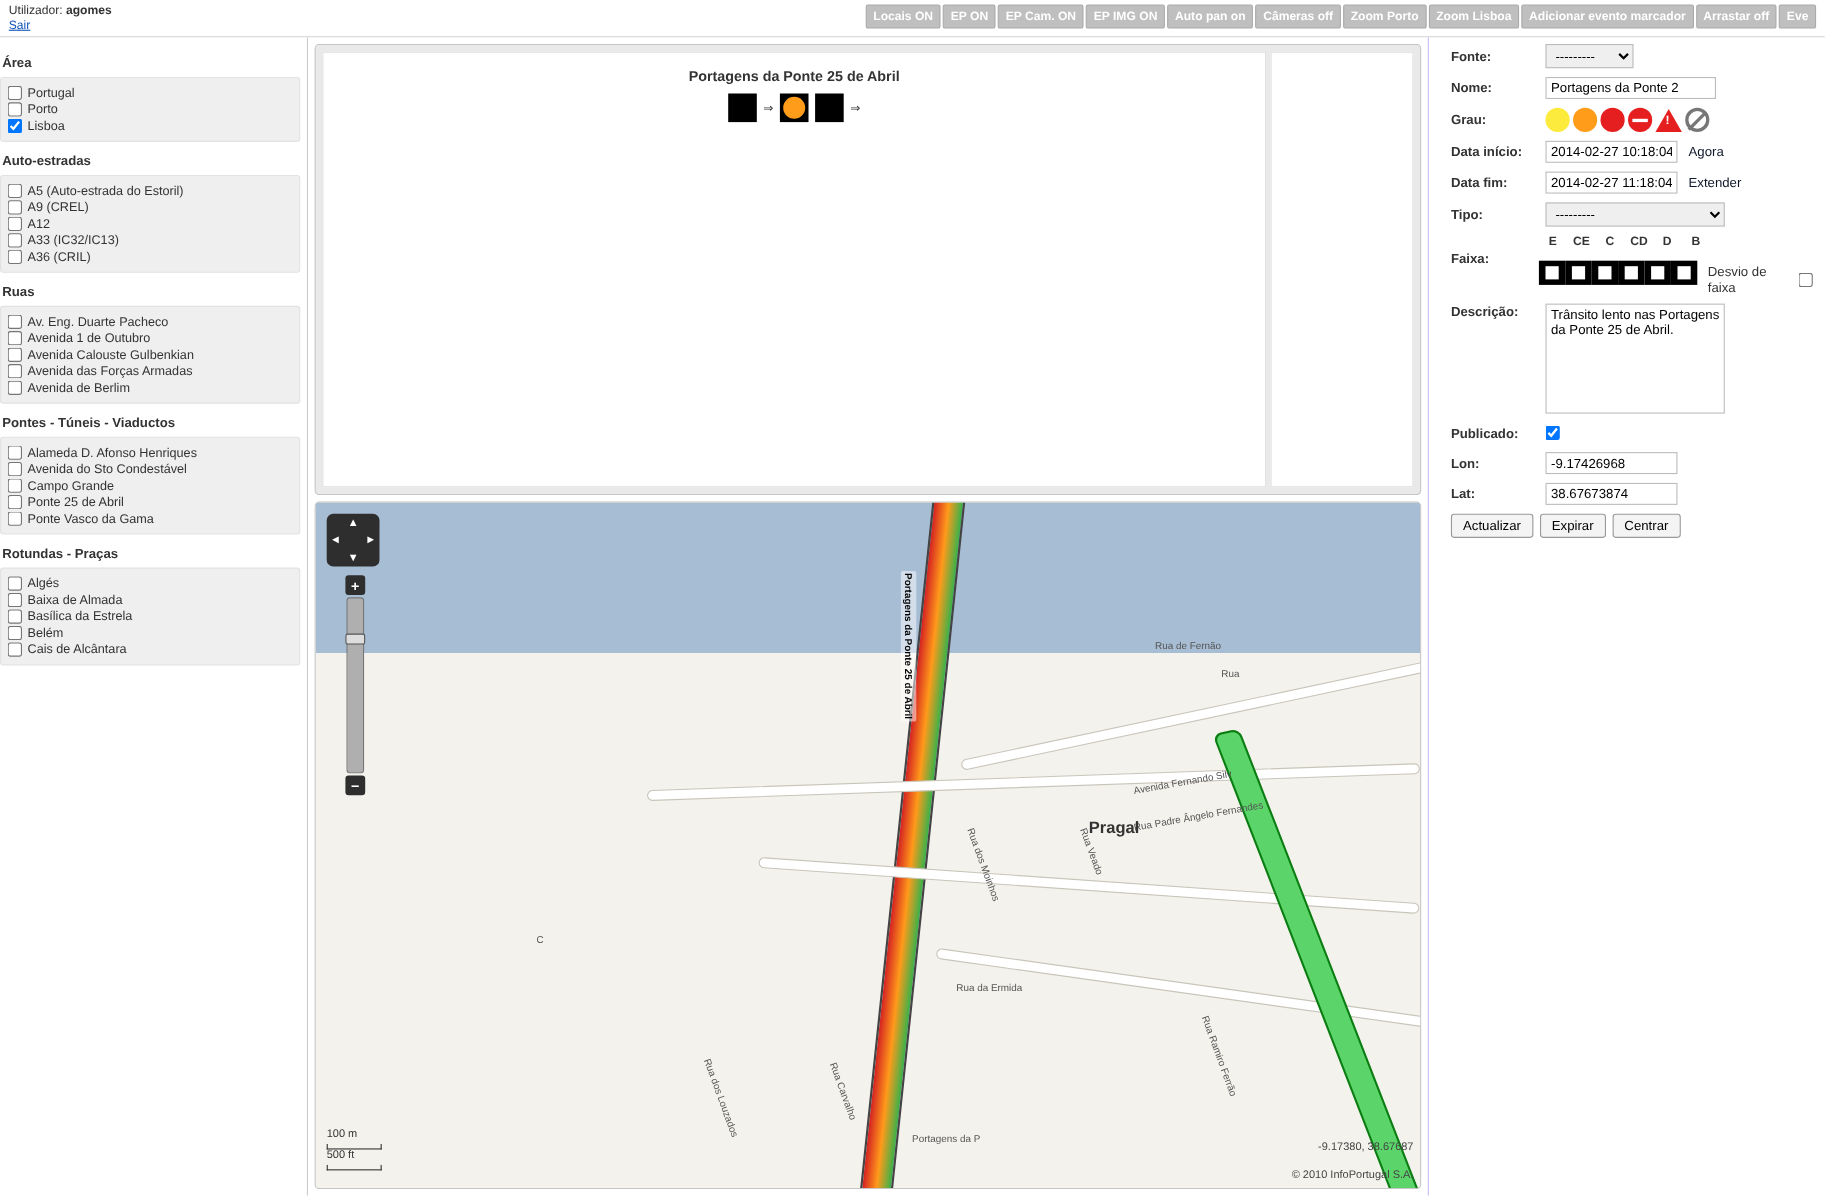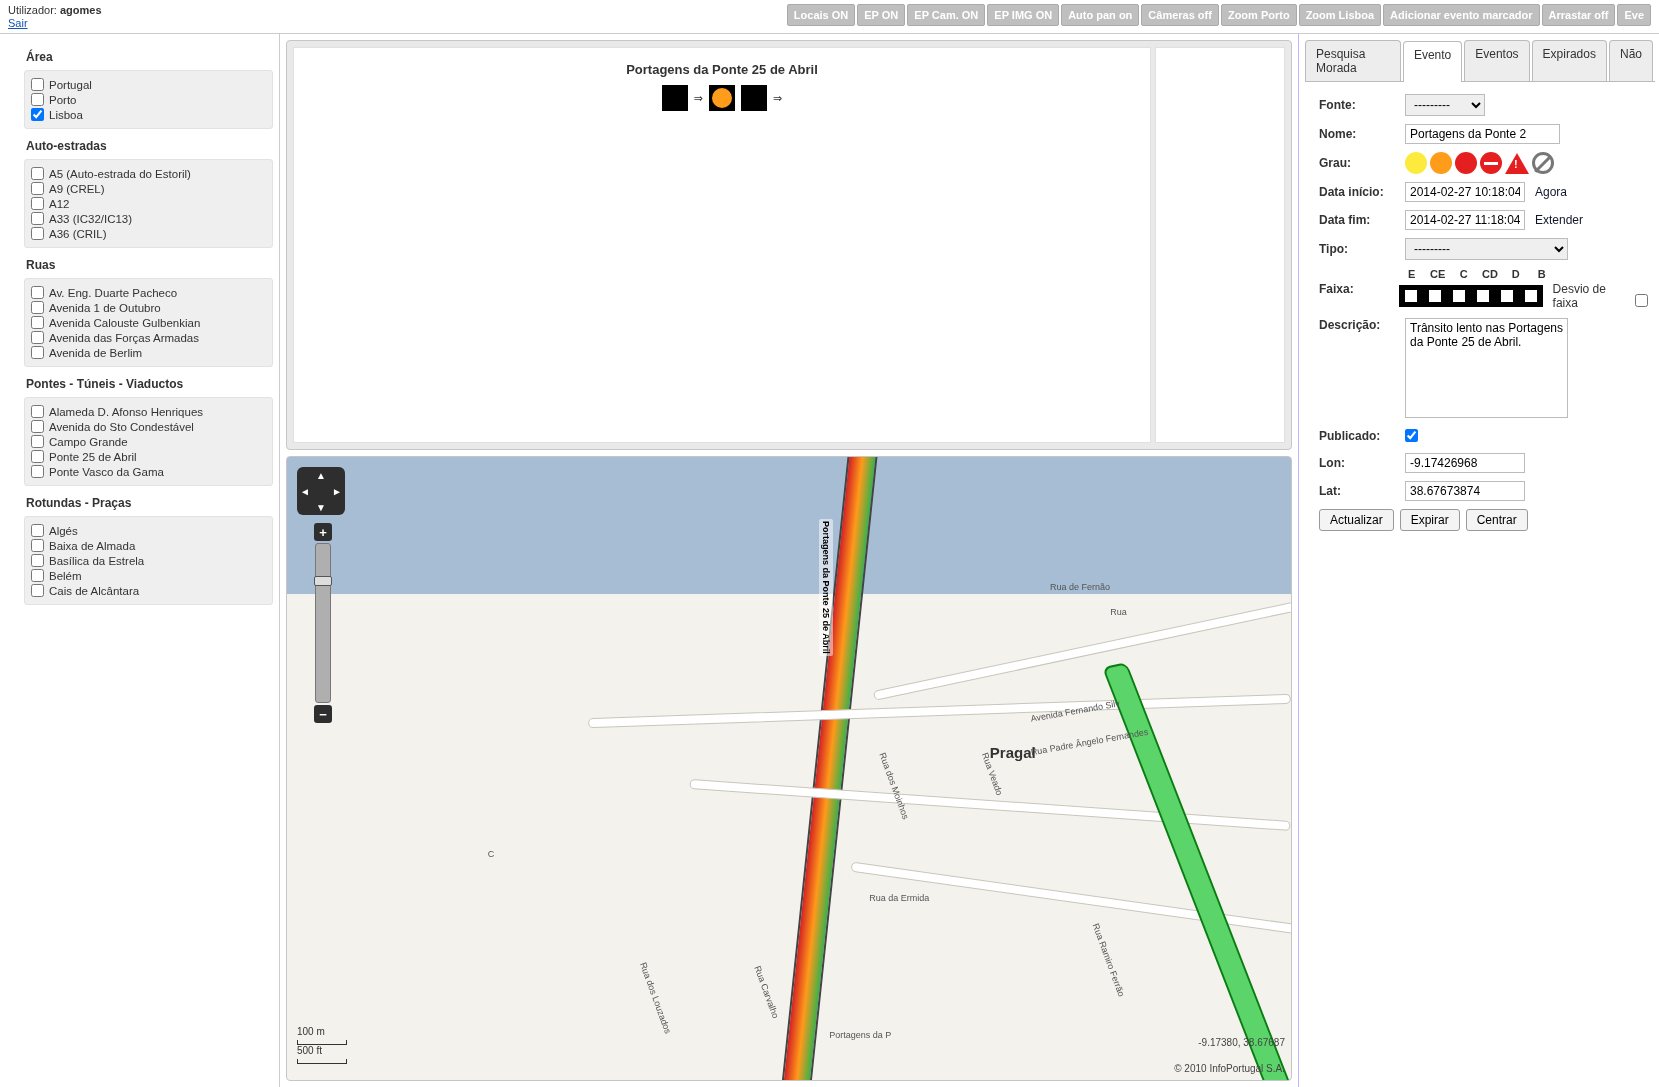--- a/index.html
+++ b/index.html
@@ -5,21 +5,21 @@
   * { box-sizing: border-box; }
   html, body { margin:0; padding:0; font-family: Arial, Helvetica, sans-serif; font-size:12px; color:#333; background:#fff; height:100%; }
   .topbar { display:flex; align-items:flex-start; justify-content:space-between; padding:4px 8px 4px 8px; border-bottom:1px solid #ccc; height:34px; }
   .top-left { display:flex; flex-direction:column; gap:1px; font-size:11px; }
   .top-left .user-line { }
   .top-left .user-val { font-weight:bold; }
   .top-left .logout { color:#1154b8; text-decoration:underline; cursor:pointer; font-size:11px; }
   .top-right { display:flex; gap:2px; }
   .top-right .tbtn { background:#bfbfbf; color:#fff; font-weight:bold; font-size:11px; padding:4px 6px; border-radius:2px; white-space:nowrap; cursor:pointer; border:1px solid #aaa; }
   .main { display:flex; height: calc(100% - 34px); }
-  .sidebar { width:280px; padding:6px 6px 6px 24px; overflow-y:auto; border-right:1px solid #ccc; background:#fff; }
+  .sidebar { width:280px; padding:6px 6px 6px 0; overflow-y:auto; border-right:1px solid #ccc; background:#fff; }
   .sec-title { font-weight:bold; font-size:12px; padding:10px 2px 6px 2px; }
   .listbox { background:#efefef; border:1px solid #e2e2e2; border-radius:3px; padding:6px 6px; max-height:110px; overflow-y:scroll; position:relative; }
   .listbox.small { max-height:88px; }
   .listbox .item { display:flex; align-items:center; gap:5px; padding:1px 0; font-size:11.5px; color:#333; }
   .listbox .item input { margin:0; }
   .center { flex:1; display:flex; flex-direction:column; padding:6px; gap:6px; border-right:1px solid #c4b5fd; background:#fff;}
   .preview { height:410px; border:1px solid #c6c6c6; border-radius:4px; background:#e9e9e9; position:relative; overflow:hidden; }
   .preview-inner { position:absolute; top:6px; left:6px; right:140px; bottom:6px; background:#fff; border:1px solid #e0e0e0; }
   .preview-sidebar { position:absolute; top:6px; right:6px; bottom:6px; width:130px; background:#fff; border:1px solid #e0e0e0; }
   .preview-title { text-align:center; font-weight:bold; font-size:13px; padding:14px 0 8px 0; }
@@ -65,21 +65,21 @@
   .g4{background:#e51f1f; position:relative; display:flex; align-items:center; justify-content:center;}
   .g4::after{content:"";width:14px;height:3px;background:#fff;}
   .g-tri{ width:0;height:0;border-left:12px solid transparent;border-right:12px solid transparent;border-bottom:21px solid #e51f1f; position:relative; cursor:pointer;}
   .g-tri::after{content:"!";position:absolute; left:-3px; top:5px; color:#fff; font-weight:bold; font-size:11px;}
   .g-strike{ width:22px;height:22px;border-radius:50%; border:3px solid #777; position:relative; cursor:pointer;}
   .g-strike::after{content:"";position:absolute;left:50%;top:-2px;width:3px;height:22px;background:#777;transform:translateX(-50%) rotate(45deg);}
   .faixa-head { display:flex; gap:11px; font-size:11px; padding-left:5px; font-weight:bold;}
   .faixa-boxes { display:flex; gap:0; margin-top:2px; align-items:center;}
   .fbox { width:26px; height:22px; background:#000; display:flex; align-items:center; justify-content:center; cursor:pointer;}
   .fbox .inner{ width:12px;height:12px;background:#fff;}
-  .desvio { margin-left:10px; font-size:12px; color:#333; display:flex; align-items:flex-end; gap:5px;}
+  .desvio { margin-left:10px; font-size:12px; color:#333; display:flex; align-items:center; gap:5px;margin-top:12px;}
   textarea.desc { width:163px; height:100px; resize:none;}
   .btn-row { display:flex; gap:6px; margin-top:4px; padding-left:0px;}
   .btn { padding:3px 10px; border:1px solid #999; background:#f4f4f4; border-radius:3px; cursor:pointer; font-size:12px;}
   .cb-line{display:flex; align-items:center; gap:6px;}
 </style>
 </head>
 <body>
 
 <div class="topbar">
   <div class="top-left">
@@ -277,27 +277,20 @@
         <div class="bar"></div>
         <div>500 ft</div>
         <div class="bar"></div>
       </div>
       <div class="coords">-9.17380, 38.67687</div>
       <div class="attrib">© 2010 InfoPortugal S.A.</div>
     </div>
   </div>
 
   <div class="rpanel">
-    <div class="tabs" id="tabs">
-        <div class="tab">Pesquisa Morada</div>
-        <div class="tab active">Evento</div>
-        <div class="tab">Eventos</div>
-        <div class="tab">Expirados</div>
-        <div class="tab">Não</div>
-      </div>
     <div class="form">
       <div class="row">
         <label>Fonte:</label>
         <select style="width:80px;"><option>---------</option></select>
       </div>
       <div class="row">
         <label>Nome:</label>
         <input type="text" class="wide" value="Portagens da Ponte 2" style="">
       </div>
       <div class="row">

